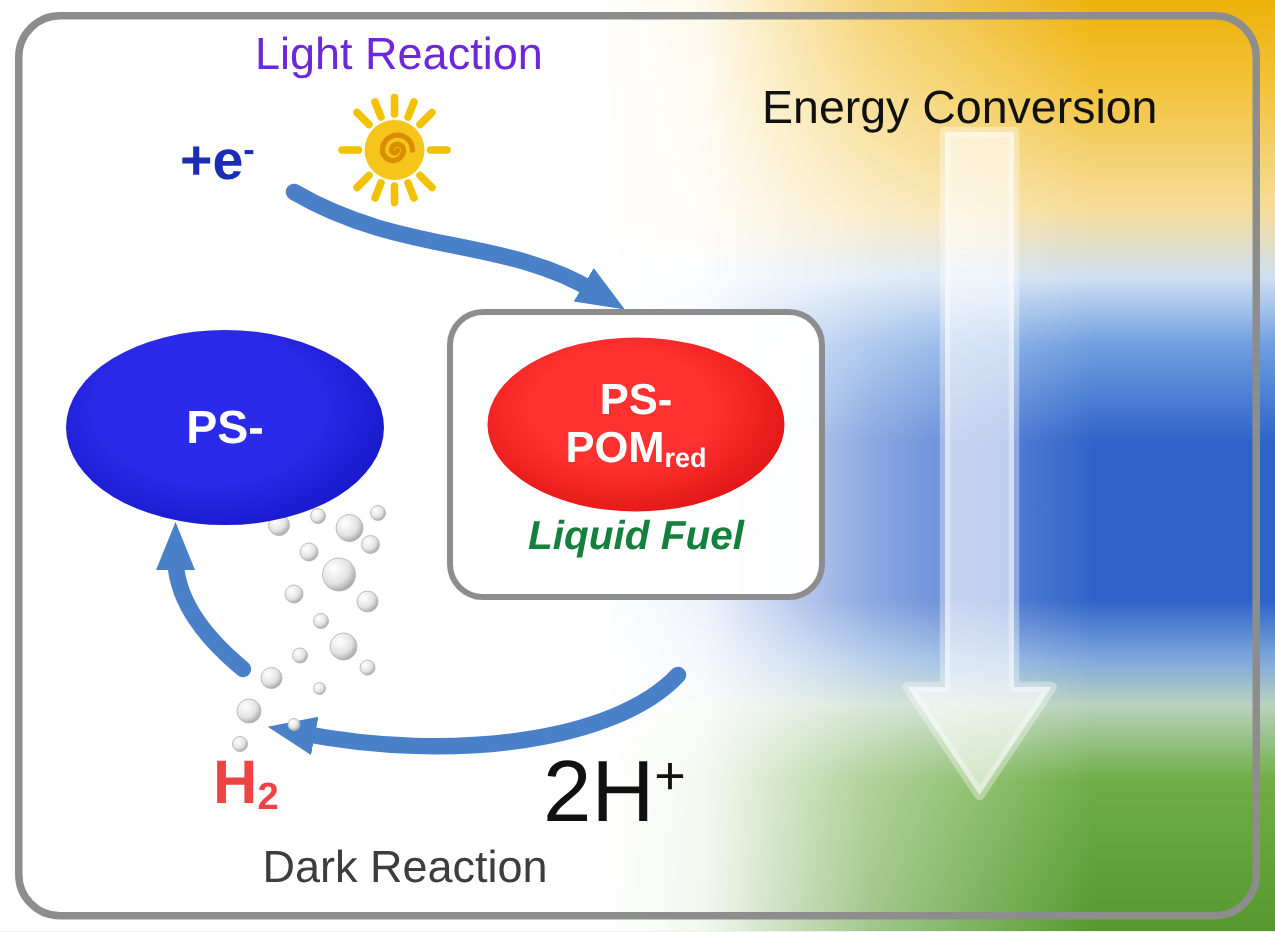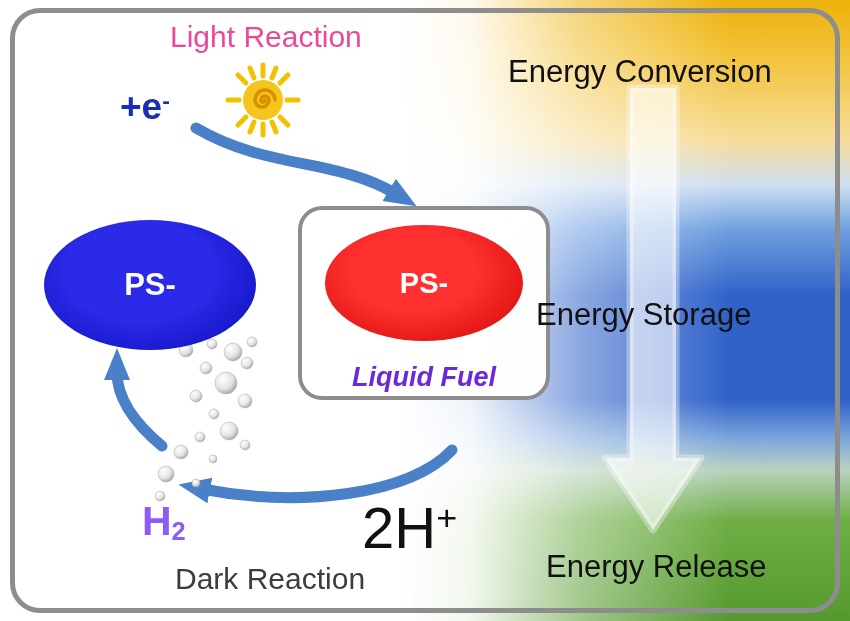--- a/index.html
+++ b/index.html
@@ -23,27 +23,27 @@
       rgba(255,255,255,.45) 580px, rgba(255,255,255,0) 730px);
   }
   .frame {
     position:absolute; left:10px; top:8px; right:10px; bottom:8px;
     border:5px solid #8d8d8d; border-radius:30px; pointer-events:none;
   }
   .overlay { position:absolute; inset:0; }
 
   
   .lbl { position:absolute; color:#111; white-space:nowrap; }
-  .light-reaction  { left:170px; top:20px;  font-size:30px; color:#ec4899;text-align:center; }
+  .light-reaction  { left:170px; top:20px;  font-size:30px; color:#6d28d9;text-align:center; }
   .dark-reaction   { left:175px; top:562px; font-size:30px; color:#3d3d3d; }
   .energy-conversion { left:508px; top:54px;  font-size:31px; }
   .energy-storage    { left:536px; top:297px; font-size:31px; }
   .energy-release    { left:546px; top:549px; font-size:31px; }
   .electron { left:120px; top:86px; font-size:37px; font-weight:bold; color:#1b2db5; }
-  .h2-label { left:142px; top:498px; font-size:41px; font-weight:bold; color:#8b5cf6; }
+  .h2-label { left:142px; top:498px; font-size:41px; font-weight:bold; color:#ef4444; }
   .proton   { left:362px; top:494px; font-size:58px; color:#111; }
   sup.small { font-size:0.62em; vertical-align:0.5em; }
   sub.small { font-size:0.62em; vertical-align:-0.18em; }
 
   
   .ellipse {
     position:absolute; display:flex; flex-direction:column;
     align-items:center; justify-content:center;
     color:#ffffff; font-weight:bold; text-align:center; line-height:1.12;
     border-radius:50%;
@@ -56,21 +56,21 @@
     position:absolute; left:298px; top:206px; width:252px; height:194px;
     background:rgba(255,255,255,0.97); border:4px solid #8d8d8d; border-radius:24px;
     display:flex; flex-direction:column; align-items:center; box-sizing:border-box;
   }
   .red-ellipse {
     position:relative; width:198px; height:116px; margin-top:15px; font-size:29px;
     display:flex; flex-direction:column; align-items:center; justify-content:center;
     color:#fff; font-weight:bold; line-height:1.12; border-radius:50%;
     background:radial-gradient(ellipse at 45% 40%, #ff3030 40%, #cf0505 100%);
   }
-  .liquid-fuel { margin-top:21px; font-size:27px; font-weight:bold; font-style:italic; color:#6d28d9; }
+  .liquid-fuel { margin-top:1px; font-size:27px; font-weight:bold; font-style:italic; color:#15803d; }
 </style>
 </head>
 <body>
 
 <div class="canvas">
 
   <div class="bg-band"></div>
   <div class="bg-fade"></div>
 
   <svg class="overlay" width="850" height="621" viewBox="0 0 850 621">
@@ -134,30 +134,29 @@
     </g>
   </svg>
 
   <div class="ellipse ox-ellipse">
     <span>PS-</span>
   </div>
 
   <div class="fuel-box">
     <div class="red-ellipse">
       <span>PS-</span>
+      <span><span>POM</span><sub class="small">red</sub></span>
     </div>
     <div class="liquid-fuel">Liquid Fuel</div>
   </div>
 
   <div class="lbl light-reaction">Light Reaction</div>
   <div class="lbl dark-reaction">Dark Reaction</div>
 
   <div class="lbl energy-conversion">Energy Conversion</div>
-  <div class="lbl energy-storage">Energy Storage</div>
-  <div class="lbl energy-release">Energy Release</div>
 
   <div class="lbl electron"><span>+e</span><sup class="small">-</sup></div>
 
   <div class="lbl h2-label"><span>H</span><sub class="small">2</sub></div>
 
   <div class="lbl proton"><span>2H</span><sup class="small">+</sup></div>
 
   <div class="frame"></div>
 
 </div>

